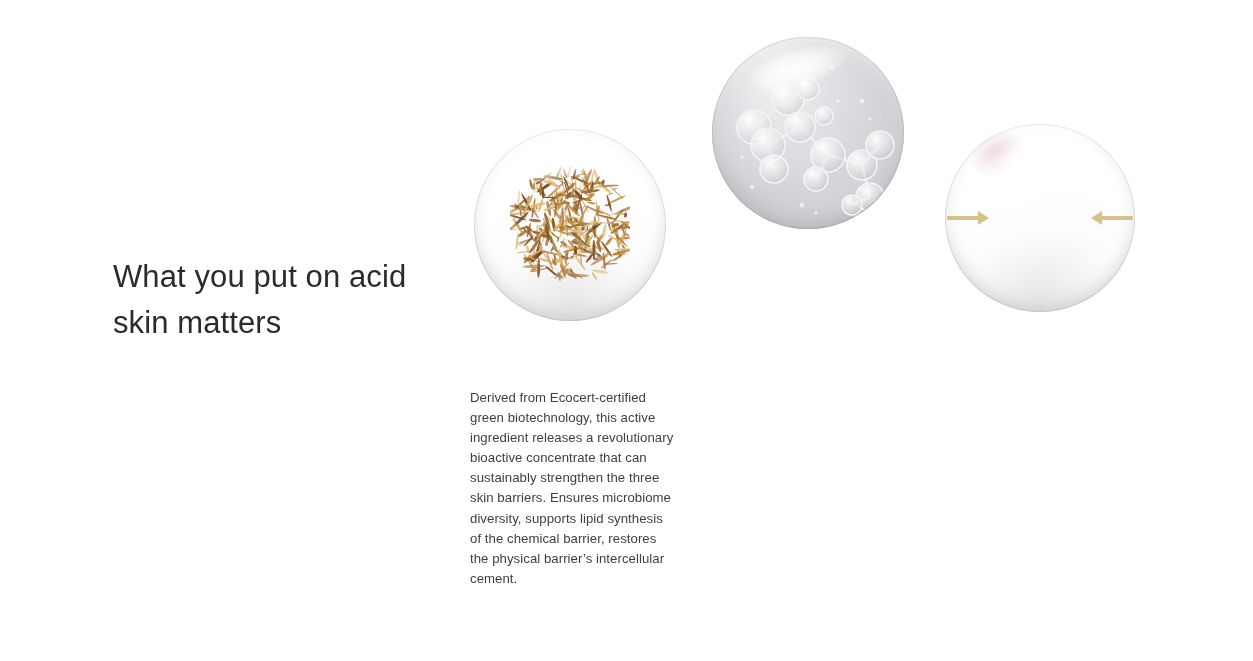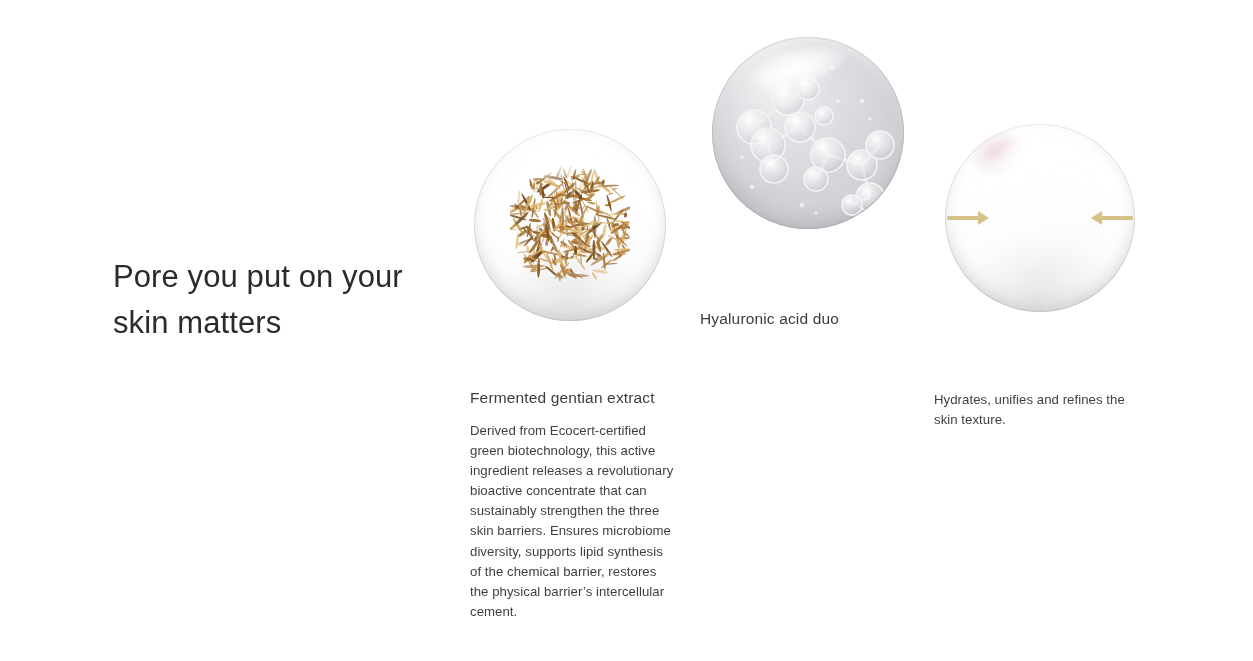--- a/index.html
+++ b/index.html
@@ -186,21 +186,21 @@
   #arrow-left { left: 2px; width: 42px; }
   #arrow-left .shaft { left: 0; right: 9px; }
   #arrow-left .head { right: 0; border-left: 11px solid #d5c286; }
   #arrow-right { right: 2px; width: 42px; }
   #arrow-right .shaft { right: 0; left: 9px; }
   #arrow-right .head { left: 0; border-right: 11px solid #d5c286; }
 </style>
 </head>
 <body>
 
-<h1 class="headline">Pore you put on your
+<h1 class="headline">What you put on acid
 skin matters</h1>
 
 <div class="sphere" id="sphere-1">
   <div class="glass"></div>
   <div class="fibers" id="fibers-1">
       <span class="fiber" style="left: 33.12px; top: 9.83458px; width: 19.4899px; height: 2.93372px; background: rgb(110, 68, 24); transform: rotate(10.2977deg); opacity: 0.76;"></span>
       <span class="fiber" style="left: 20.1515px; top: 85.0789px; width: 14.7818px; height: 2.65979px; background: rgb(138, 90, 34); transform: rotate(135.419deg); opacity: 0.55;"></span>
       <span class="fiber" style="left: 66.0871px; top: 31.5367px; width: 15.7229px; height: 2.15822px; background: rgb(138, 90, 34); transform: rotate(11.255deg); opacity: 0.98;"></span>
       <span class="fiber" style="left: 54.2635px; top: 107.185px; width: 13.8058px; height: 2.59016px; background: rgb(138, 90, 34); transform: rotate(32.8586deg); opacity: 0.62;"></span>
       <span class="fiber" style="left: 73.2299px; top: 60.6908px; width: 21.2374px; height: 3.0827px; background: rgb(110, 68, 24); transform: rotate(141.724deg); opacity: 0.82;"></span>
@@ -609,23 +609,20 @@
     <span class="head"></span>
   </div>
   <div class="arrow" id="arrow-right">
     <span class="shaft"></span>
     <span class="head"></span>
   </div>
   <div class="spec-top"></div>
 </div>
 
 <div class="col" id="col-1">
-  <h2 class="col-title">Fermented gentian extract</h2>
   <p class="col-body">Derived from Ecocert-certified green biotechnology, this active ingredient releases a revolutionary bioactive concentrate that can sustainably strengthen the three skin barriers. Ensures microbiome diversity, supports lipid synthesis of the chemical barrier, restores the physical barrier’s intercellular cement.</p>
 </div>
 
 <div class="col" id="col-2">
-  <h2 class="col-title">Hyaluronic acid duo</h2>
 </div>
 
 <div class="col" id="col-3">
-  <p class="col-body">Hydrates, unifies and refines the skin texture.</p>
 </div>
 
 </body></html>

